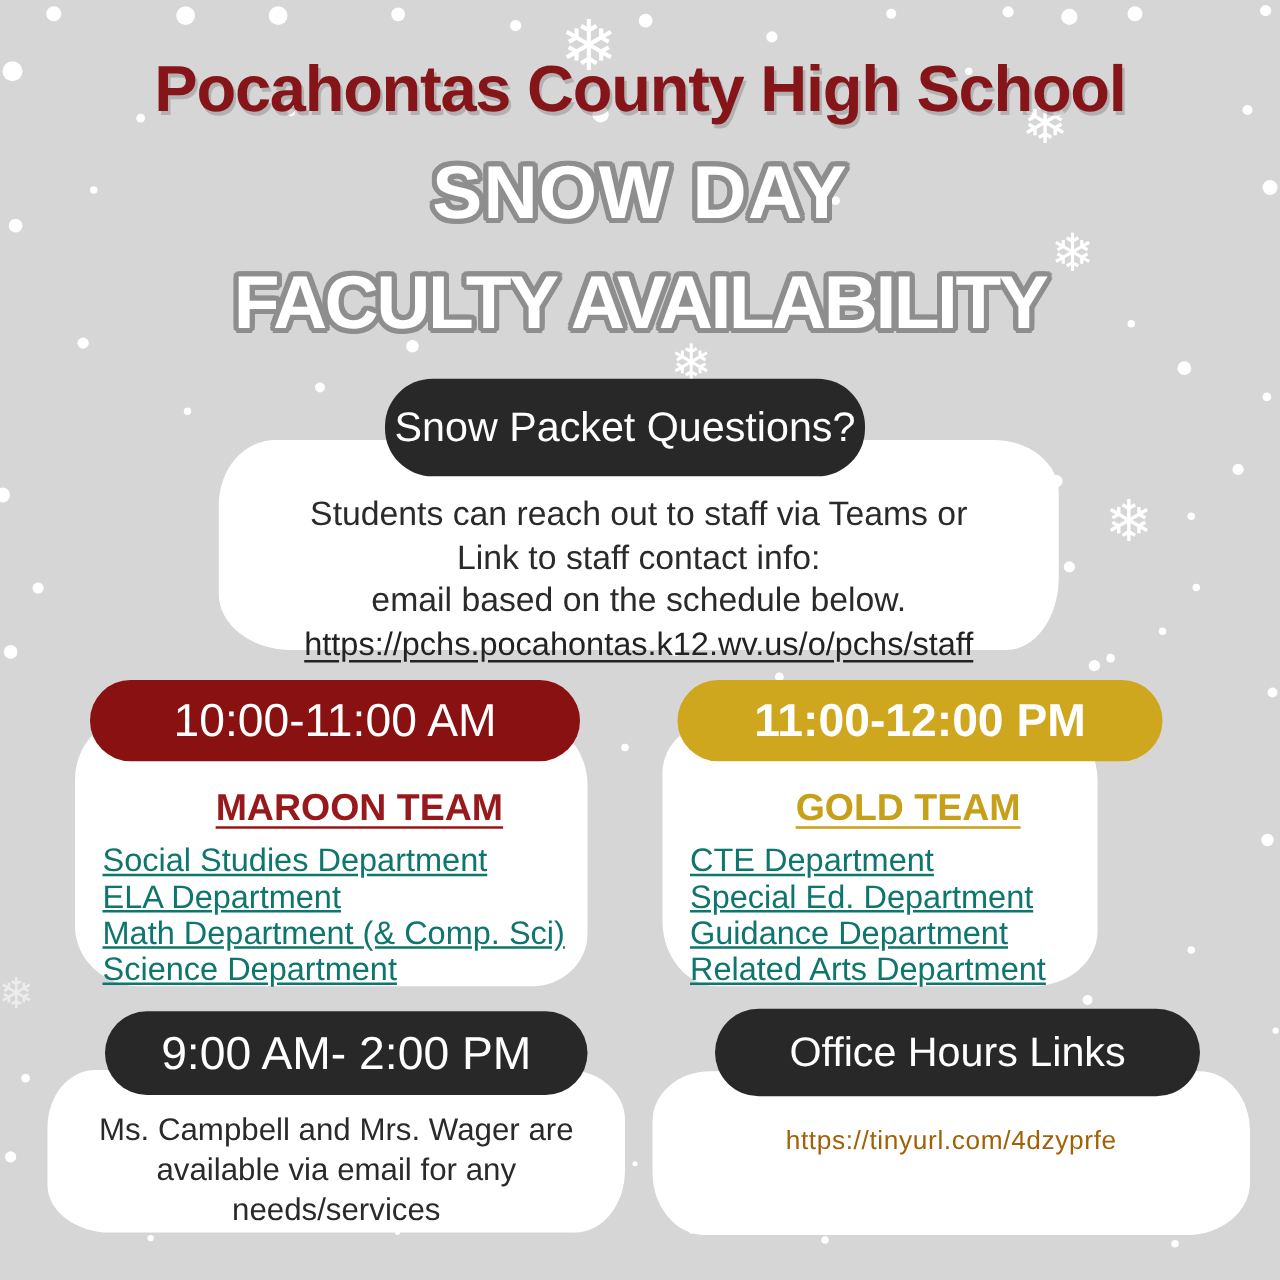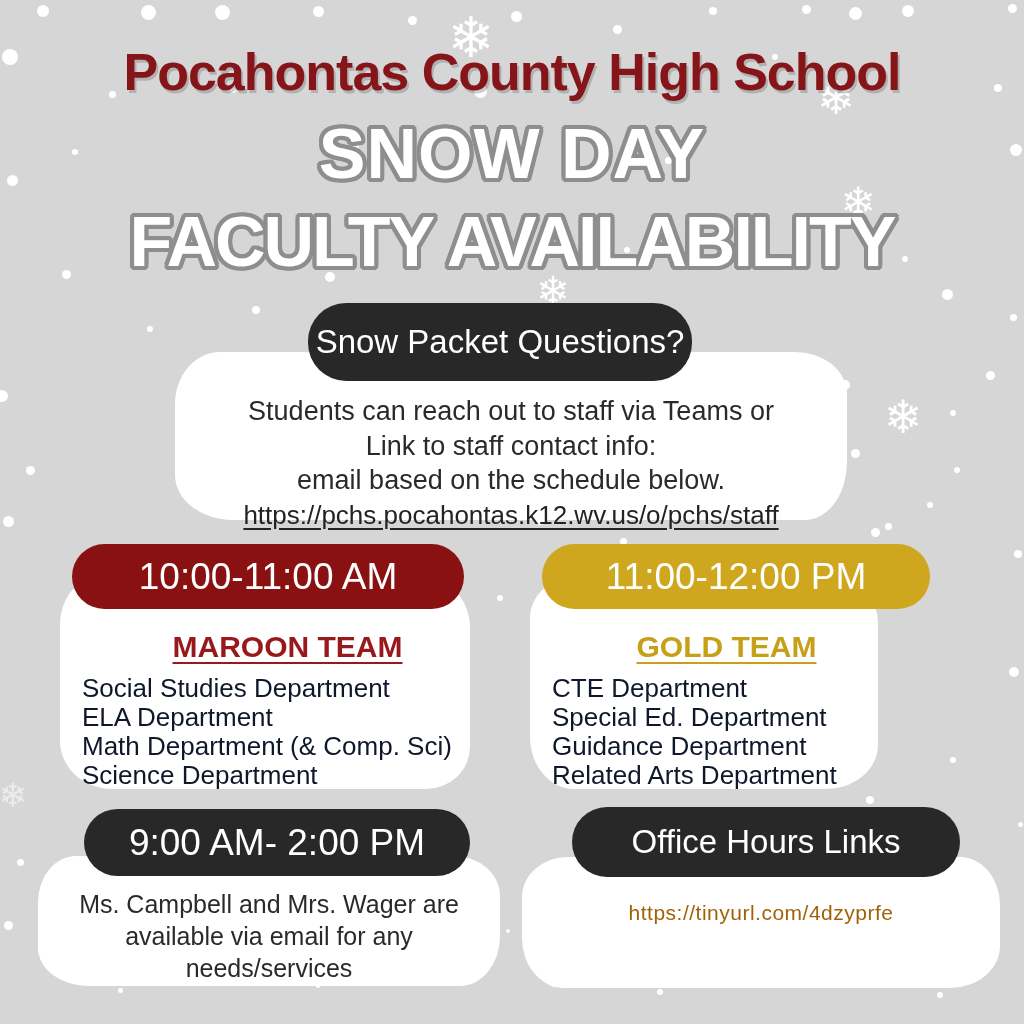--- a/index.html
+++ b/index.html
@@ -12,21 +12,21 @@
   .dot{position:absolute;background:#fff;border-radius:50%;}
   .flake{position:absolute;transform:translate(-50%,-50%);color:#fff;font-family:"DejaVu Sans",sans-serif;line-height:1;}
 
   .school{
     position:absolute;top:42px;left:0;width:100%;margin:0;text-align:center;
     font-size:52px;font-weight:bold;letter-spacing:-1px;color:#851518;
     text-shadow:2px 3px 0 rgba(110,110,110,0.35);z-index:2;
   }
   .headline{position:absolute;top:110px;left:0;width:100%;text-align:center;font-weight:bold;color:#ffffff;z-index:2;}
   .hl{
-    font-size:70px;line-height:88px;letter-spacing:1px;
+    font-size:60px;line-height:88px;letter-spacing:1px;
     text-shadow:
       -3px -3px 0 #8E8E8E, 0 -4px 0 #8E8E8E, 3px -3px 0 #8E8E8E,
       -4px 0 0 #8E8E8E, 4px 0 0 #8E8E8E,
       -3px 3px 0 #8E8E8E, 0 4px 0 #8E8E8E, 3px 3px 0 #8E8E8E,
       -2px -4px 0 #8E8E8E, 2px -4px 0 #8E8E8E, -2px 4px 0 #8E8E8E, 2px 4px 0 #8E8E8E,
       -4px -2px 0 #8E8E8E, 4px -2px 0 #8E8E8E, -4px 2px 0 #8E8E8E, 4px 2px 0 #8E8E8E;
   }
   .hl2{letter-spacing:-2px;}
 
   .card{position:absolute;background:#FFFFFF;z-index:1;color:#2A2A2A;}
@@ -46,28 +46,28 @@
     text-align:center;padding-top:42px;box-sizing:border-box;
     font-size:27px;line-height:34.5px;
   }
   .link{text-decoration:underline;text-underline-offset:4px;color:#232323;}
   .card-info .link-line{font-size:26px;}
 
   
   .card-left{left:60px;top:576px;width:410px;height:213px;border-radius:42px 48px 44px 52px / 48px 52px 42px 48px;}
   .card-right{left:530px;top:576px;width:348px;height:213px;border-radius:48px 42px 52px 44px / 42px 48px 44px 52px;}
   .pill-maroon{left:72px;top:544px;width:392px;height:65px;border-radius:33px;font-size:37px;}
-  .pill-gold{left:542px;top:544px;width:388px;height:65px;border-radius:33px;font-size:37px;}
+  .pill-gold{left:542px;top:544px;width:388px;height:65px;border-radius:33px;font-size:37px;font-weight:bold;}
   .team-label{
     display:block;margin-top:54px;text-align:center;font-size:30px;font-weight:bold;
     text-decoration:underline;text-underline-offset:5px;text-decoration-thickness:2px;margin-left:45px;
   }
   .team-label.maroon-text{color:#97191C;}
   .team-label.gold-text{color:#C7A01A;}
-  .dept-list{margin:10px 0 0 0;padding:0 0 0 22px;list-style:none;font-size:26px;line-height:29px;color:#0f172a;}
+  .dept-list{margin:10px 0 0 0;padding:0 0 0 22px;list-style:none;font-size:26px;line-height:29px;color:#0f766e;text-decoration:underline;}
 
   
   .card-bl{left:38px;top:856px;width:462px;height:130px;border-radius:38px 46px 40px 50px / 46px 40px 50px 38px;
     text-align:center;padding-top:32px;box-sizing:border-box;font-size:25px;line-height:32px;}
   .pill-bl{left:84px;top:809px;width:386px;height:67px;border-radius:34px;font-size:37px;}
   .card-br{left:522px;top:857px;width:478px;height:131px;border-radius:46px 40px 50px 42px / 40px 48px 42px 50px;
     text-align:center;padding-top:44px;box-sizing:border-box;}
   .pill-br{left:572px;top:807px;width:388px;height:70px;border-radius:35px;font-size:33px;}
   .url{font-size:21px;color:#a16207;letter-spacing:0.5px;}
 </style>

